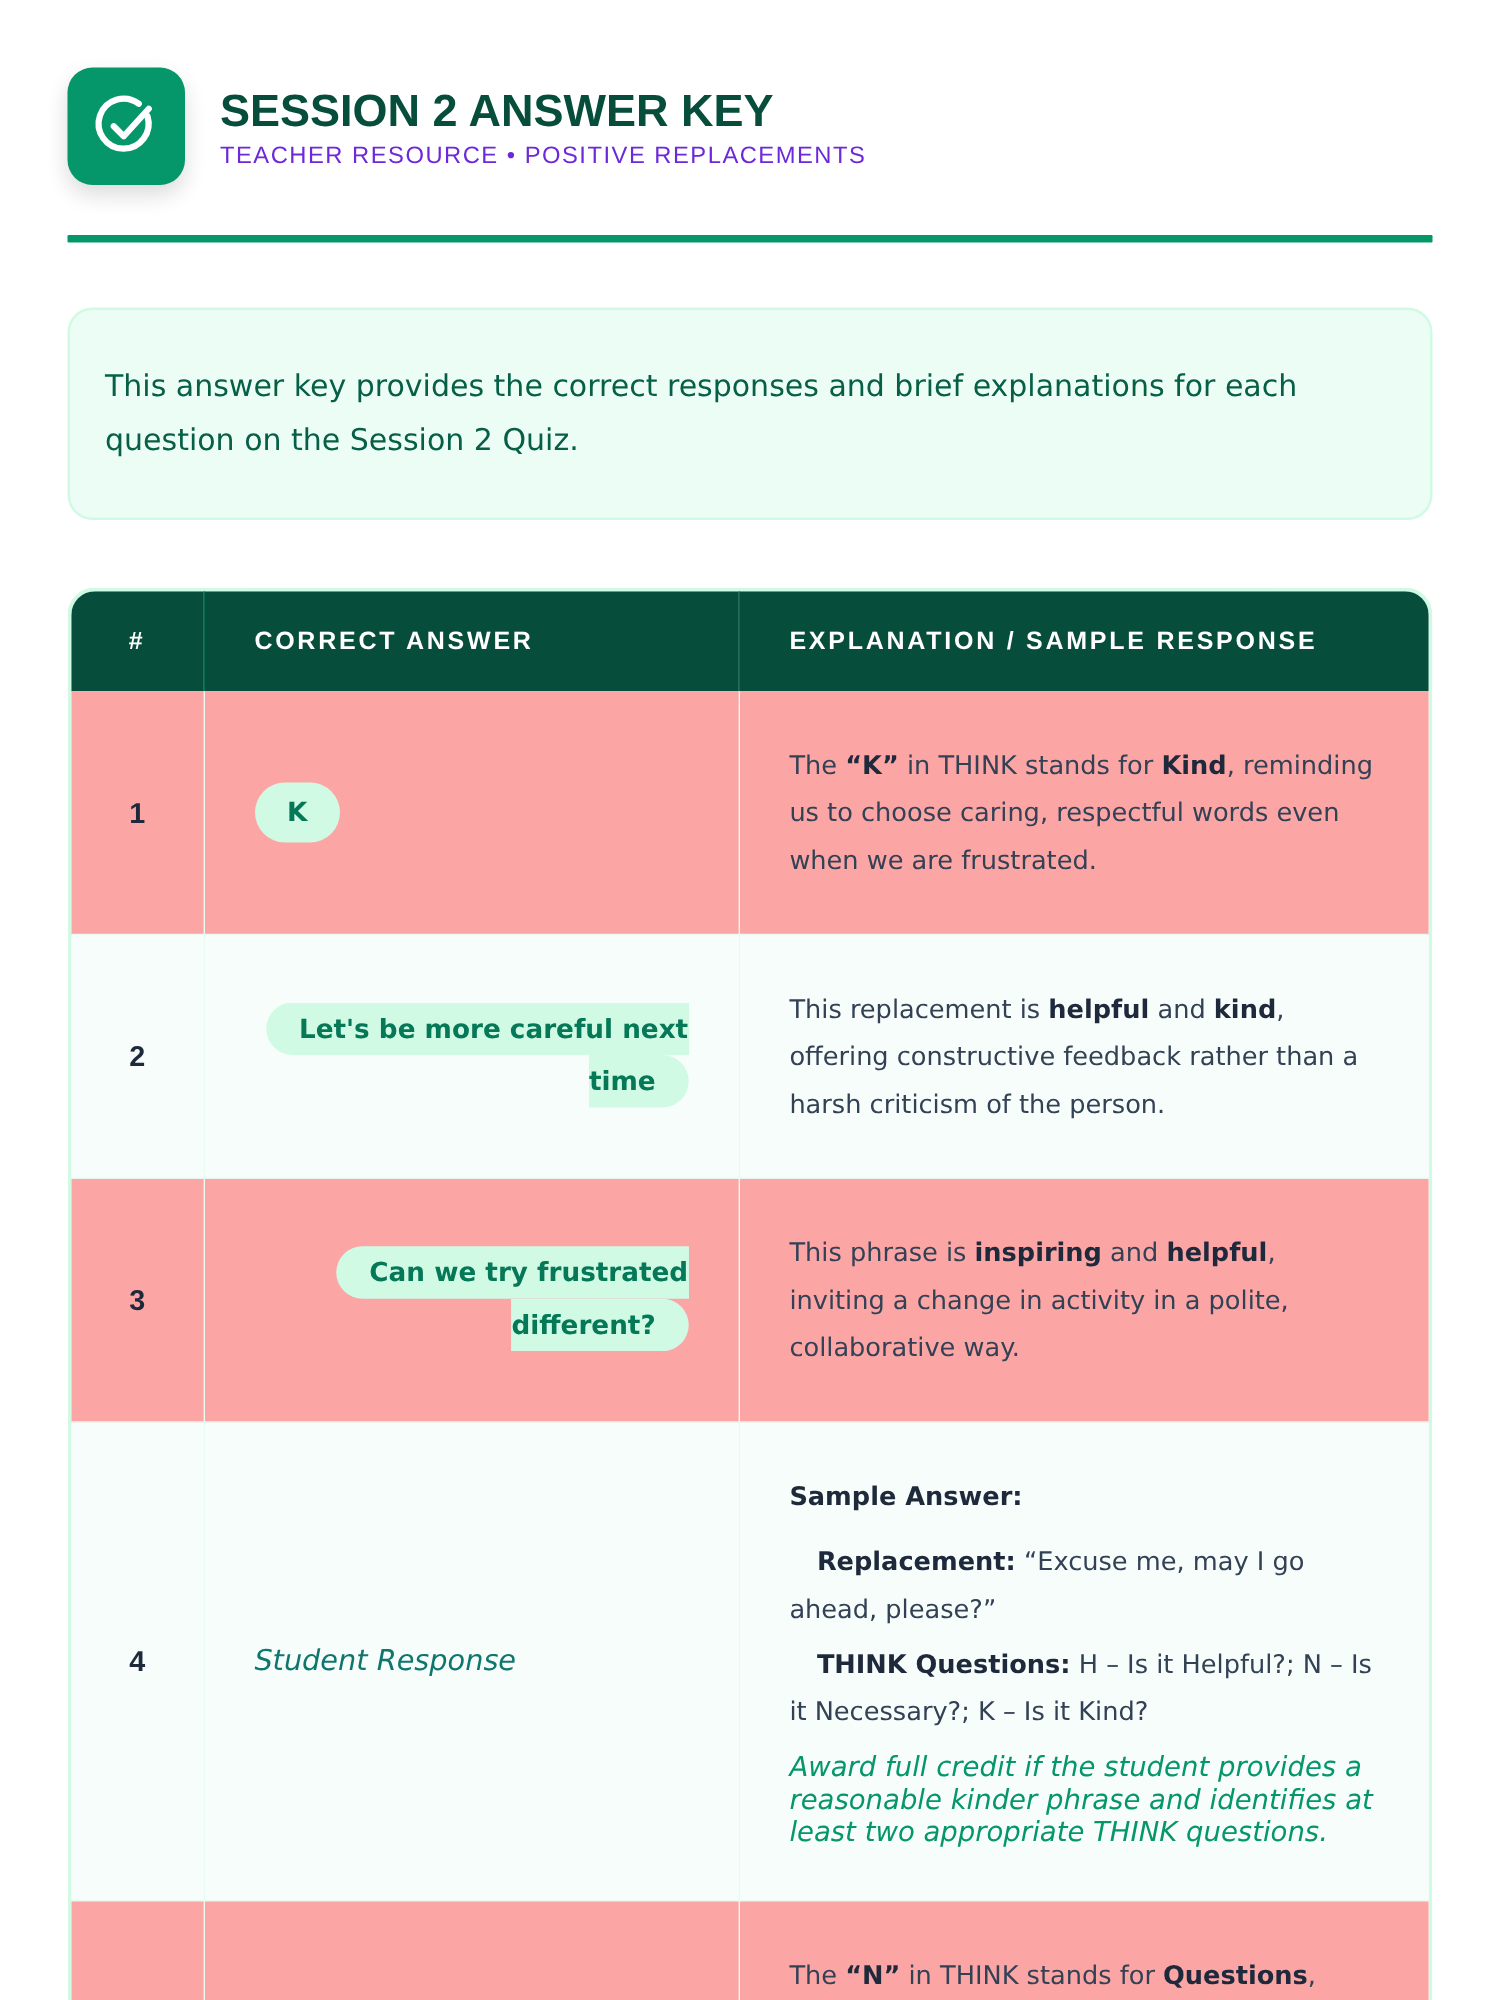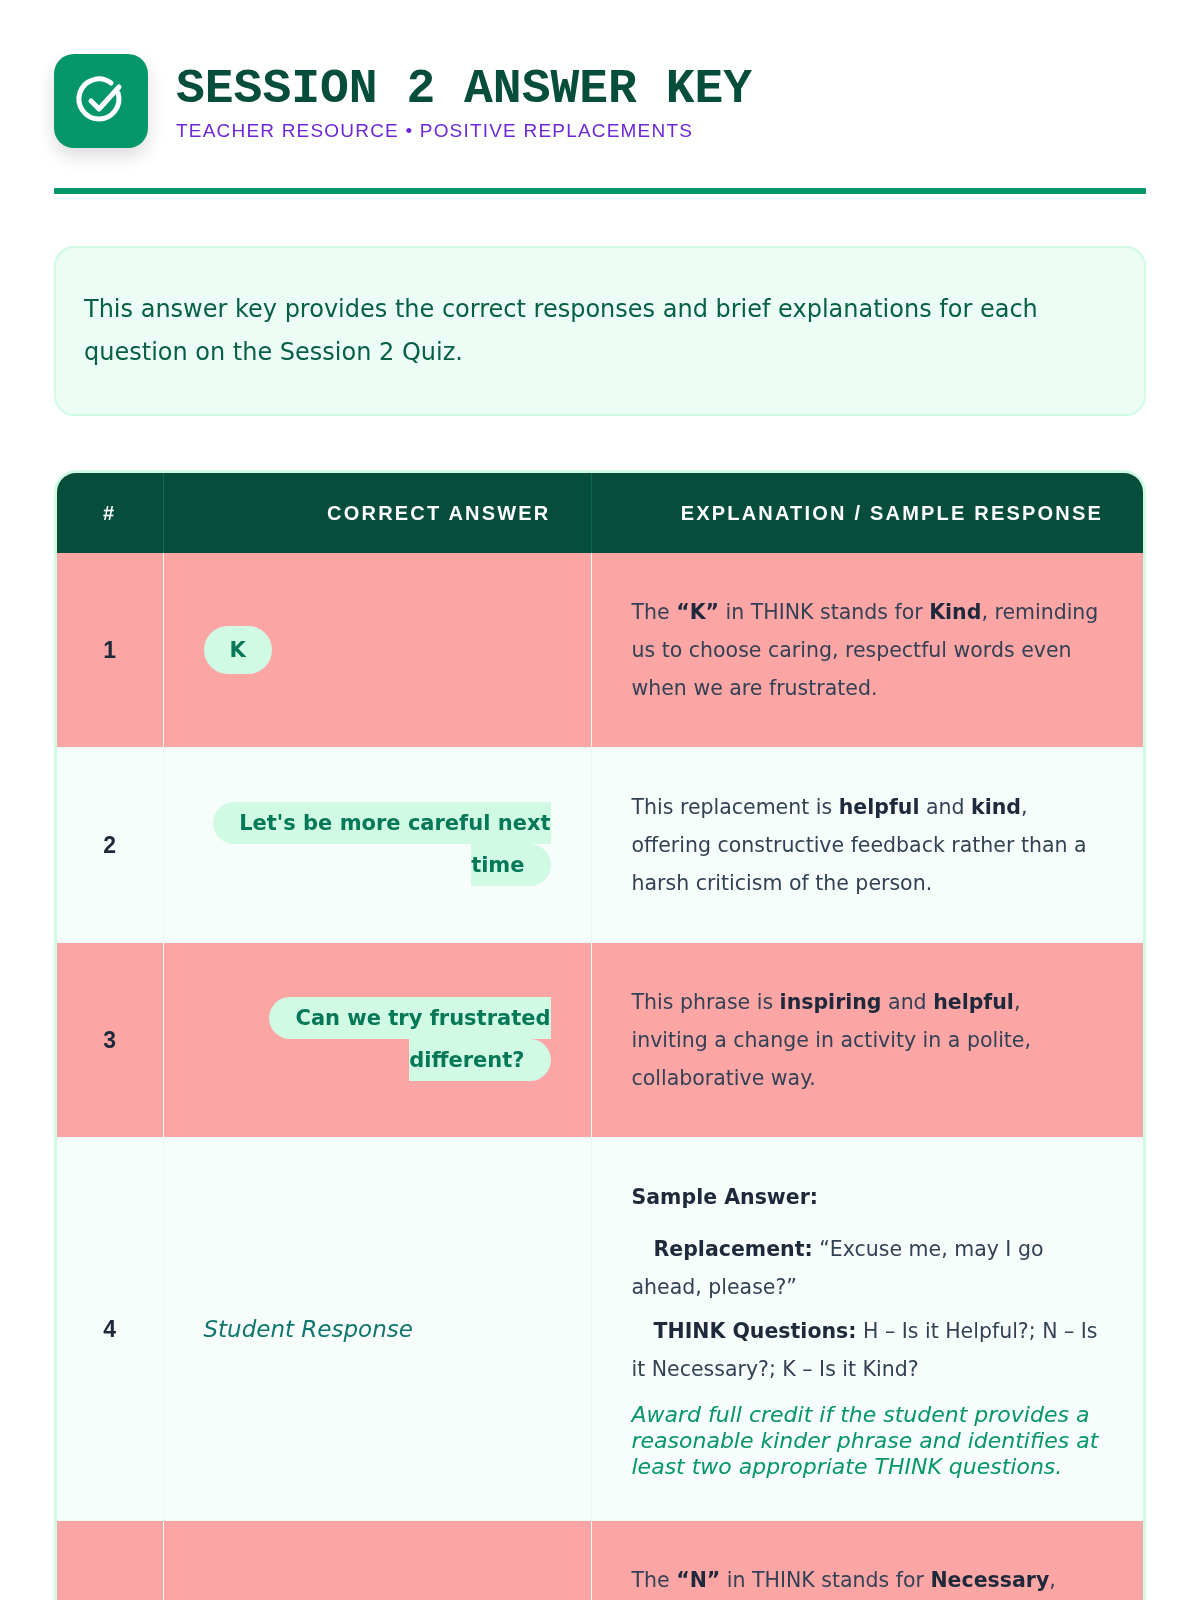--- a/index.html
+++ b/index.html
@@ -15,22 +15,22 @@
     .header { display: flex; align-items: center; gap: 28px; }
     .logo {
       width: 94px; height: 94px; border-radius: 20px;
       background: #059669;
       display: flex; align-items: center; justify-content: center;
       box-shadow: 0 8px 18px rgba(0,0,0,0.14);
       flex: 0 0 auto;
     }
     .title-block { display: flex; flex-direction: column; padding-top: 4px; }
     .title {
-      font-family: Liberation Mono, monospace;
-      font-weight: 700; font-size: 48px; letter-spacing: 0px;
+      font-family: Liberation Sans, sans-serif;
+      font-weight: 700; font-size: 36px; letter-spacing: 0px;
       color: #064e3b; line-height: 1.05;
     }
     .subtitle {
       margin-top: 6px;
       font-family: "Liberation Sans", sans-serif;
       font-size: 19px; letter-spacing: 1.2px;
       color: #6d28d9; text-transform: uppercase;
     }
     .rule { margin-top: 40px; height: 6px; background: #059669; border-radius: 1px; }
 
@@ -58,21 +58,21 @@
       overflow: hidden;
     }
     table { width: 100%; border-collapse: collapse; table-layout: fixed; }
     col.c-num { width: 106px; }
     col.c-ans { width: 428px; }
     th {
       background: #064e3b;
       color: #ffffff;
       font-family: "Liberation Sans", sans-serif;
       font-weight: 700; font-size: 20px; letter-spacing: 2.2px;
-      text-align: right; text-transform: uppercase;
+      text-align: left; text-transform: uppercase;
       height: 80px; padding: 16px 40px;
       border-right: 1px solid #0b6b50;
     }
     th:last-child { border-right: none; }
     th.num { text-align: center; padding: 0; }
     td {
       vertical-align: middle;
       border-right: 1px solid #e8faf2;
       border-bottom: 1px solid #e8faf2;
       padding: 40px 40px;
@@ -190,18 +190,18 @@
             <div class="bullet-line" style="margin-top:6px">
               <span class="dot" style="margin-left:0;margin-right:22px;"></span><b>THINK Questions:</b><span> H – Is it Helpful?; N – Is it Necessary?; K – Is it Kind?</span>
             </div>
             <div class="note">Award full credit if the student provides a reasonable kinder phrase and identifies at least two appropriate THINK questions.</div>
           </td>
         </tr>
 
         <tr class="odd" style="height:192px">
           <td class="num" style="color:transparent">5</td>
           <td></td>
-          <td class="expl" style="vertical-align:top;padding-top:40px"><span>The </span><b>“N”</b><span> in THINK stands for </span><b>Necessary</b><span>,</span></td>
+          <td class="expl" style="vertical-align:top;padding-top:40px"><span>The </span><b>“N”</b><span> in THINK stands for </span><b>Questions</b><span>,</span></td>
         </tr>
       </tbody>
     </table>
   </div>
 </div>
 
 </body></html>

